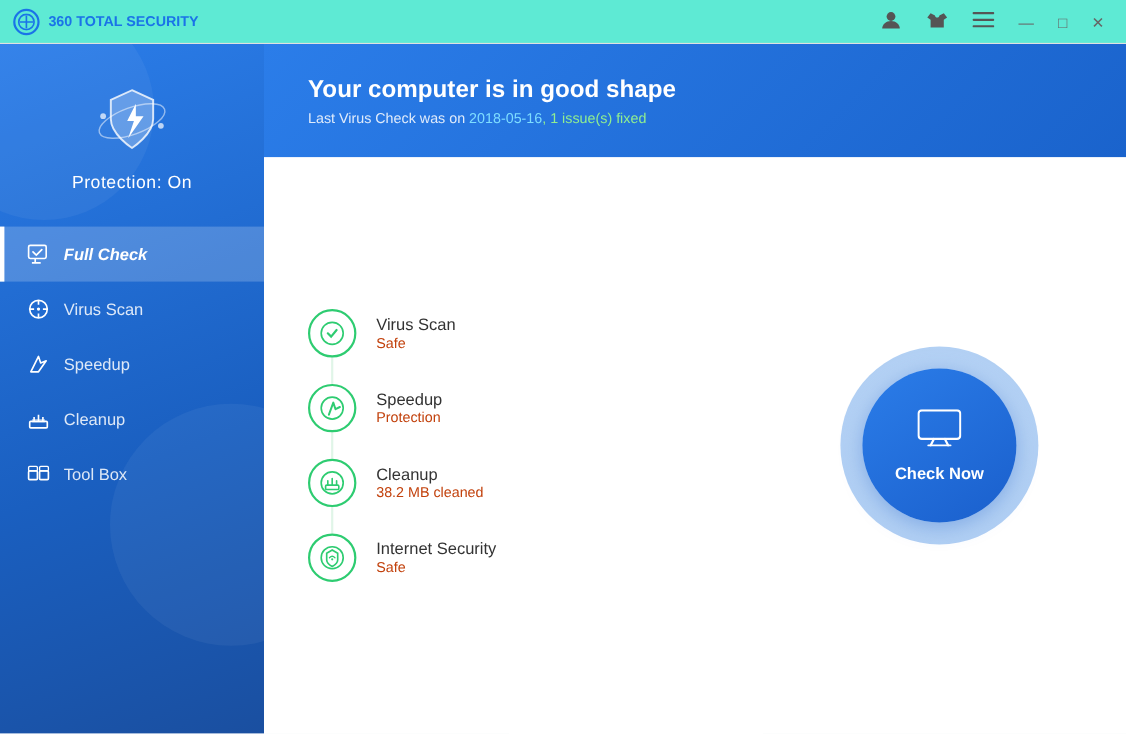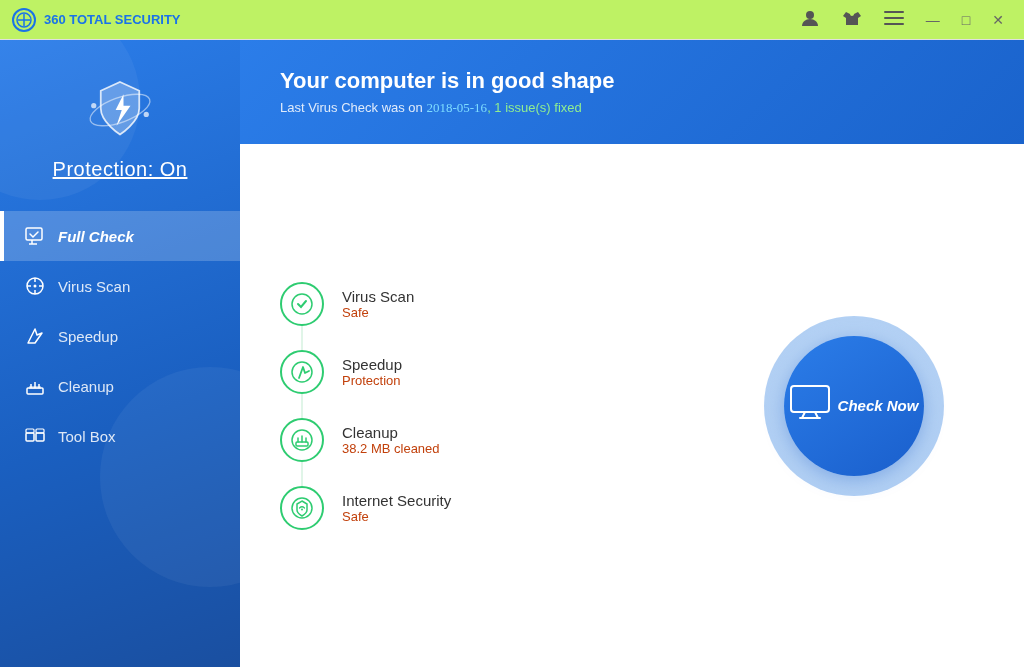--- a/index.html
+++ b/index.html
@@ -1,21 +1,21 @@
 <!DOCTYPE html>
 <html><head>
   <meta charset="utf-8">
   <style>
     * { margin: 0; padding: 0; box-sizing: border-box; }
     body { width: 1024px; height: 667px; font-family: 'Segoe UI', Arial, sans-serif; overflow: hidden; display: flex; flex-direction: column; }
 
     
     .titlebar {
       height: 40px;
-      background: #bef264;
+      background: #5eead4;
       display: flex;
       align-items: center;
       justify-content: space-between;
       padding: 0 12px;
       border-bottom: 1px solid #e0e0e0;
       flex-shrink: 0;
     }
     .titlebar-logo {
       display: flex;
       align-items: center;
@@ -77,21 +77,21 @@
       display: flex; flex-direction: column; align-items: center;
       margin-bottom: 30px; position: relative; z-index: 1;
     }
     .shield-icon-wrap {
       width: 80px; height: 80px;
       position: relative;
       display: flex; align-items: center; justify-content: center;
     }
     .shield-svg { width: 70px; height: 70px; }
     .sidebar-protection-text {
-      color: #fff; font-size: 20px; margin-top: 8px; letter-spacing: 0.5px; text-decoration: underline;
+      color: #fff; font-size: 16px; margin-top: 8px; letter-spacing: 0.5px;
     }
 
     
     .nav-item {
       width: 100%;
       display: flex;
       align-items: center;
       gap: 12px;
       padding: 14px 24px;
       color: rgba(255,255,255,0.85);
@@ -141,21 +141,20 @@
       font-size: 22px;
       font-weight: 700;
       margin-bottom: 6px;
     }
     .header-subtitle {
       color: rgba(255,255,255,0.85);
       font-size: 13px;
     }
     .header-subtitle .date-highlight {
       color: #7eddff;
-      font-family: Liberation Serif, serif;
     }
     .header-subtitle .fixed-highlight {
       color: #90ee90;
       margin-top: 44px;
     }
 
     
     .main-content {
       flex: 1;
       display: flex;
@@ -220,32 +219,31 @@
       width: 180px; height: 180px;
       border-radius: 50%;
       background: radial-gradient(circle, #dce8f8 0%, #b8d4f5 60%, #a0c4f0 100%);
       display: flex; align-items: center; justify-content: center;
     }
     .check-now-btn {
       width: 140px; height: 140px;
       border-radius: 50%;
       background: linear-gradient(145deg, #2b7de9, #1a5fcc);
       display: flex;
-      flex-direction: row;
+      flex-direction: column;
       align-items: center;
       justify-content: center;
       cursor: pointer;
       color: #fff;
       font-size: 15px;
       font-weight: 600;
       gap: 8px;
       box-shadow: 0 4px 20px rgba(27,95,200,0.4);
       border: none;
       transition: transform 0.15s;
-      font-style: italic;
     }
     .monitor-icon {
       font-size: 32px;
     }
   </style>
 </head>
 <body>
 
 <div class="titlebar">
   <div class="titlebar-logo">

